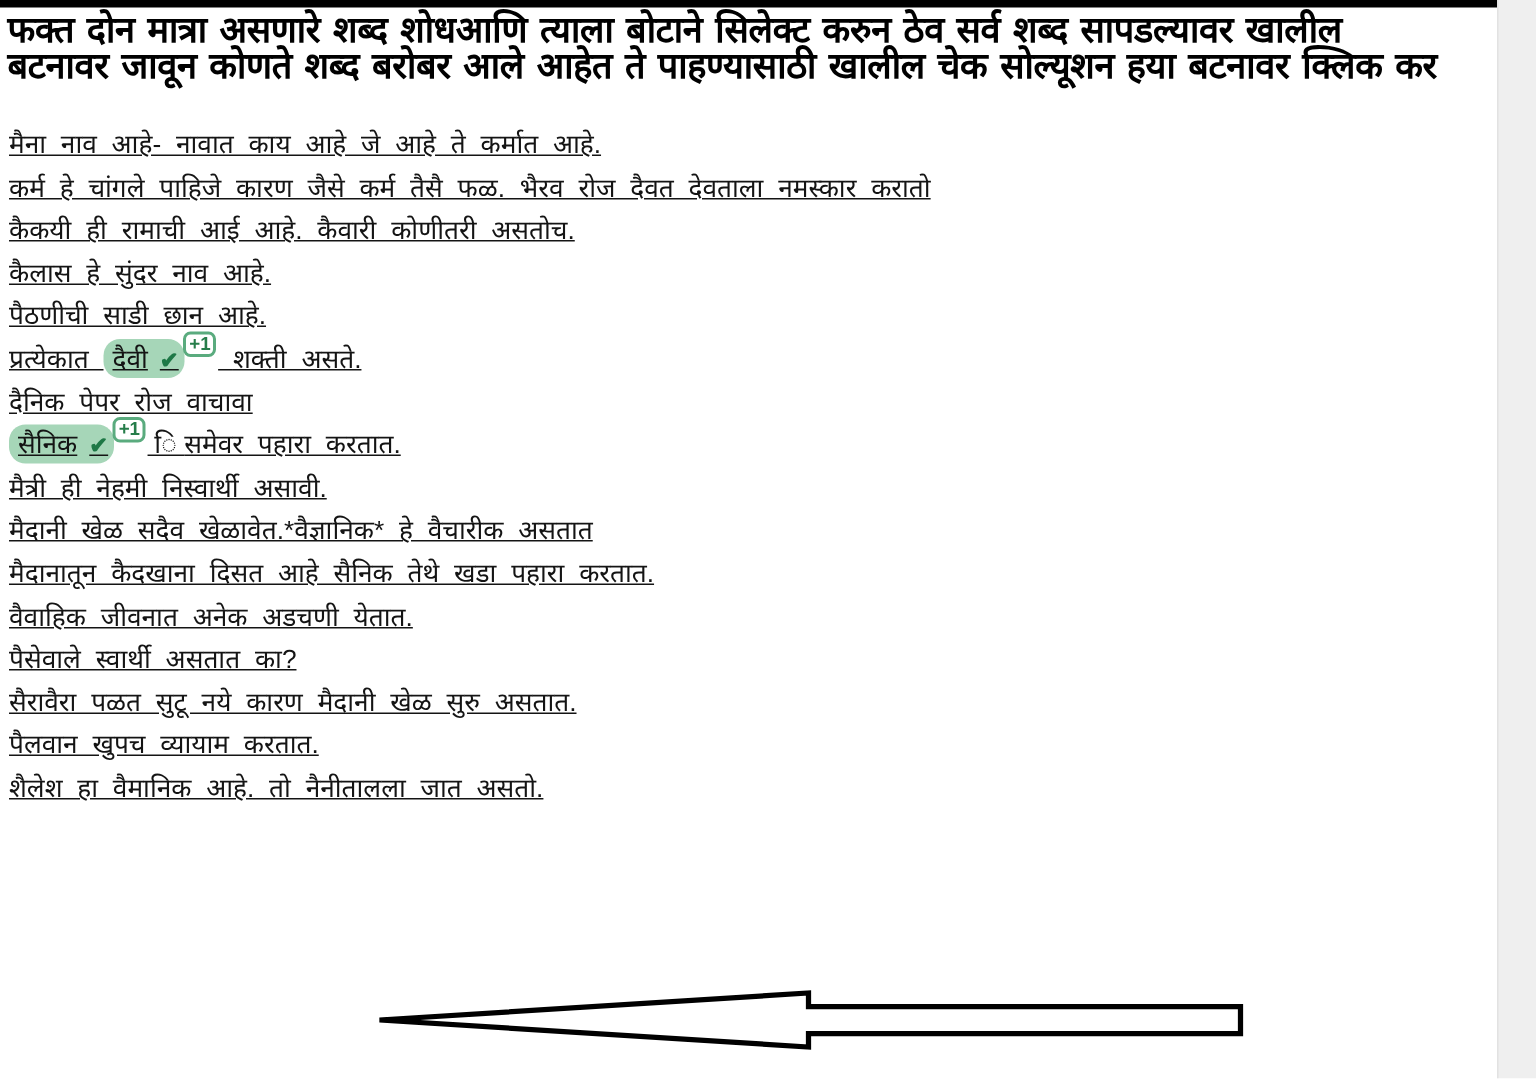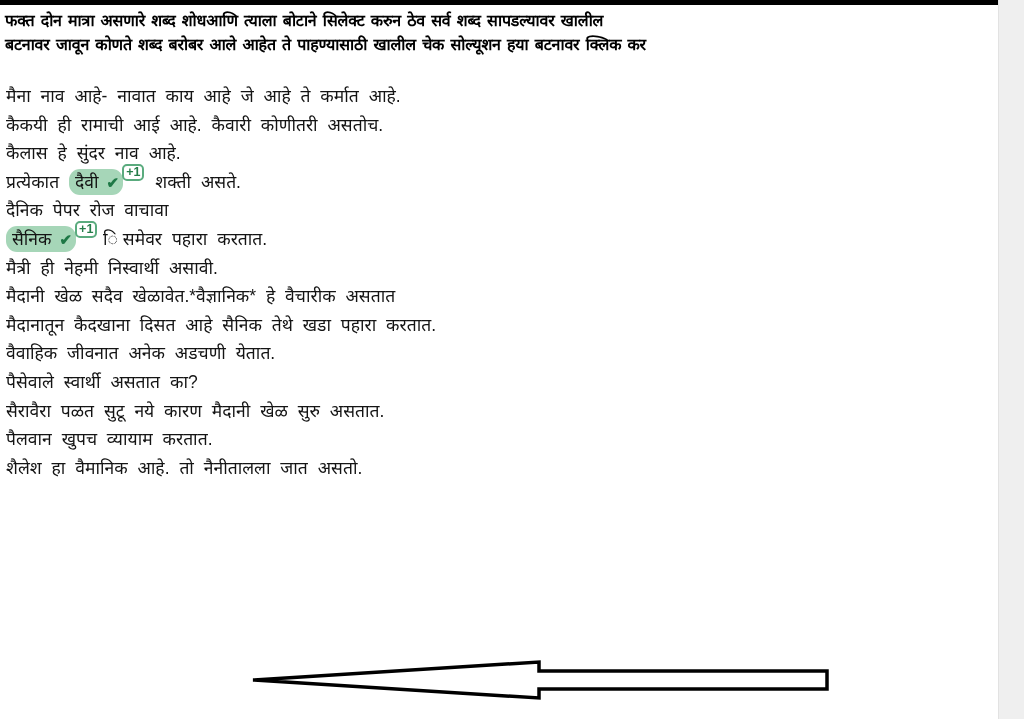--- a/index.html
+++ b/index.html
@@ -13,31 +13,32 @@
   .topbar {
     position: absolute; top: 0; left: 0; width: 998px; height: 5px;
     background: #000000;
   }
   .rightstrip {
     position: absolute; top: 0; left: 998px; width: 26px; height: 719px;
     background: #efefef; border-left: 1px solid #e2e2e2;
   }
   .header {
     position: absolute; top: 9px; left: 5px; width: 992px;
-    font-size: 16px; font-weight: bold; line-height: 24px;
+    font-size: 24px; font-weight: bold; line-height: 24px;
     letter-spacing: -0.2px; word-spacing: 2px; color: #000000;
     white-space: nowrap;
   }
   .content {
     position: absolute; top: 82px; left: 6px; width: 988px;
     font-size: 17.5px; color: #141414;
   }
   .line {
     height: 28.6px; line-height: 28.6px; white-space: nowrap;
     word-spacing: 5px;
+    text-decoration: underline;
   }
   .hl {
     background: #a6d6b8; border-radius: 11px;
     padding: 3px 4px 3px 6px;
   }
   .check {
     color: #1e7846; font-weight: bold; font-size: 15px; padding-left: 8px;
   }
   .badge {
     display: inline-block; position: relative; top: -12px; left: -1px;
@@ -60,22 +61,24 @@
 <div class="topbar"></div>
 <div class="rightstrip"></div>
 
 <div class="header">
   <div>फक्त दोन मात्रा असणारे शब्द शोधआणि त्याला बोटाने सिलेक्ट करुन ठेव सर्व शब्द सापडल्यावर खालील</div>
   <div>बटनावर जावून कोणते शब्द बरोबर आले आहेत ते पाहण्यासाठी खालील चेक सोल्यूशन हया बटनावर क्लिक कर</div>
 </div>
 
 <div class="content">
   <div class="line">मैना नाव आहे- नावात काय आहे जे आहे ते कर्मात आहे.</div>
+  <div class="line">कर्म हे चांगले पाहिजे कारण जैसे कर्म तैसै फळ. भैरव रोज दैवत देवताला नमस्कार करातो</div>
   <div class="line">कैकयी ही रामाची आई आहे. कैवारी कोणीतरी असतोच.</div>
   <div class="line">कैलास हे सुंदर नाव आहे.</div>
+  <div class="line">पैठणीची साडी छान आहे.</div>
   <div class="line">
     <span>प्रत्येकात </span><span class="hl"><span>दैवी</span><span class="check">✔</span></span><span class="badge">+1</span> <span>शक्ती असते.</span>
   </div>
   <div class="line">दैनिक पेपर रोज वाचावा</div>
   <div class="line">
     <span></span><span class="hl"><span>सैनिक</span><span class="check">✔</span></span><span class="badge">+1</span> <span>िसमेवर पहारा करतात.</span>
   </div>
   <div class="line">मैत्री ही नेहमी निस्वार्थी असावी.</div>
   <div class="line">मैदानी खेळ सदैव खेळावेत.*वैज्ञानिक* हे वैचारीक असतात</div>
   <div class="line">मैदानातून कैदखाना दिसत आहे सैनिक तेथे खडा पहारा करतात.</div>

